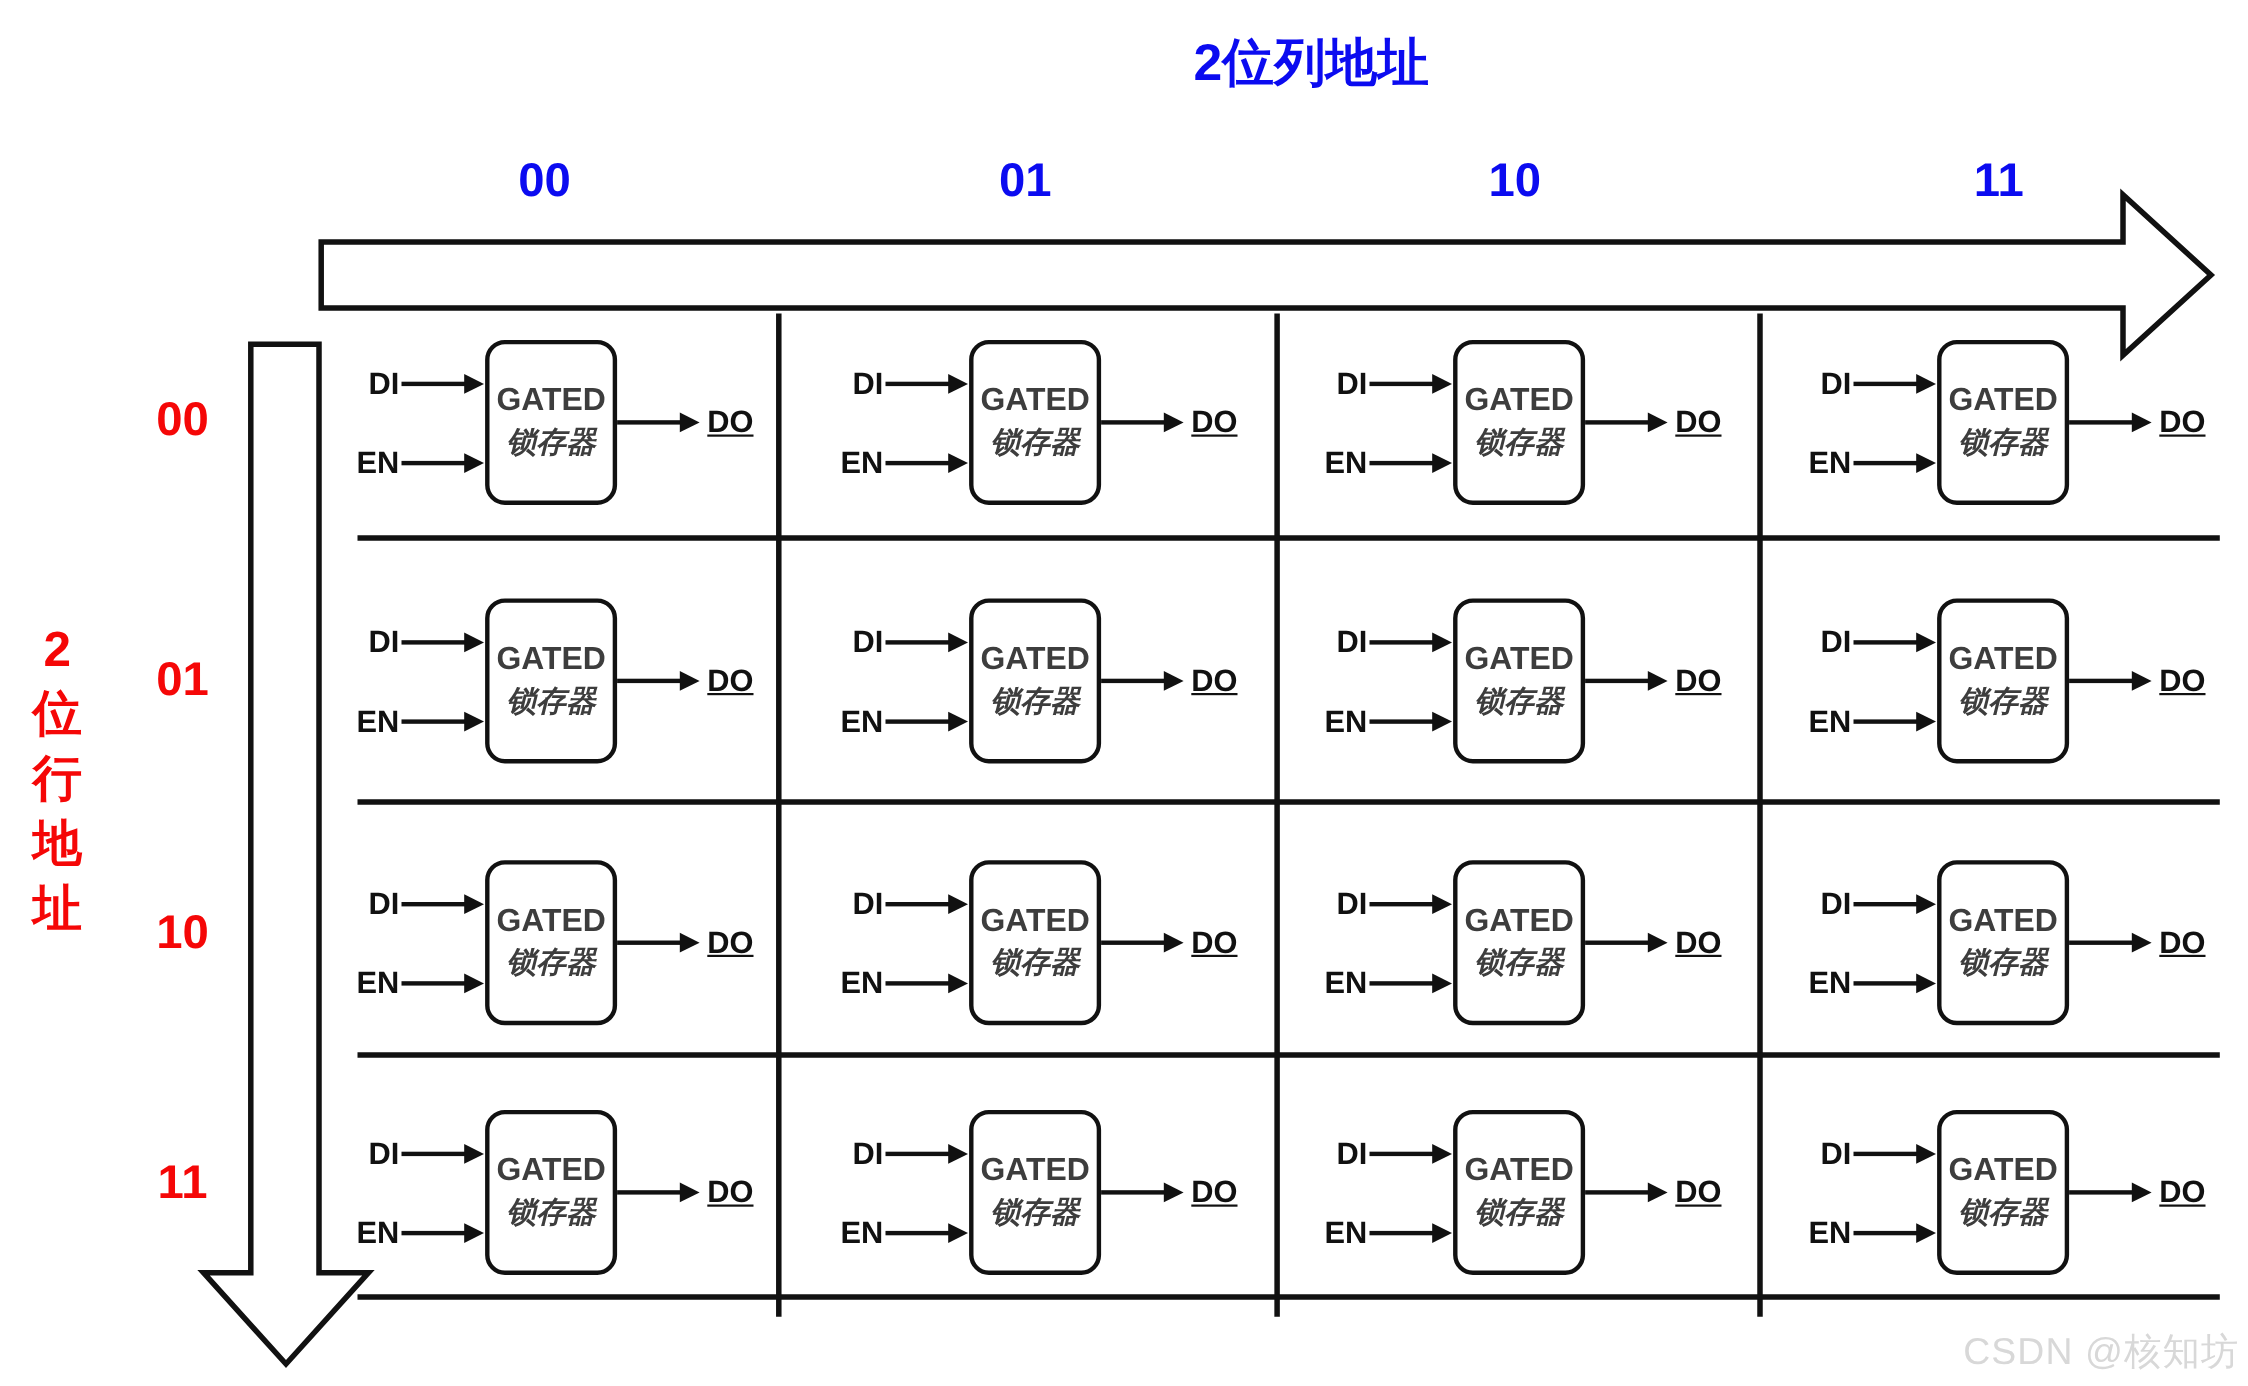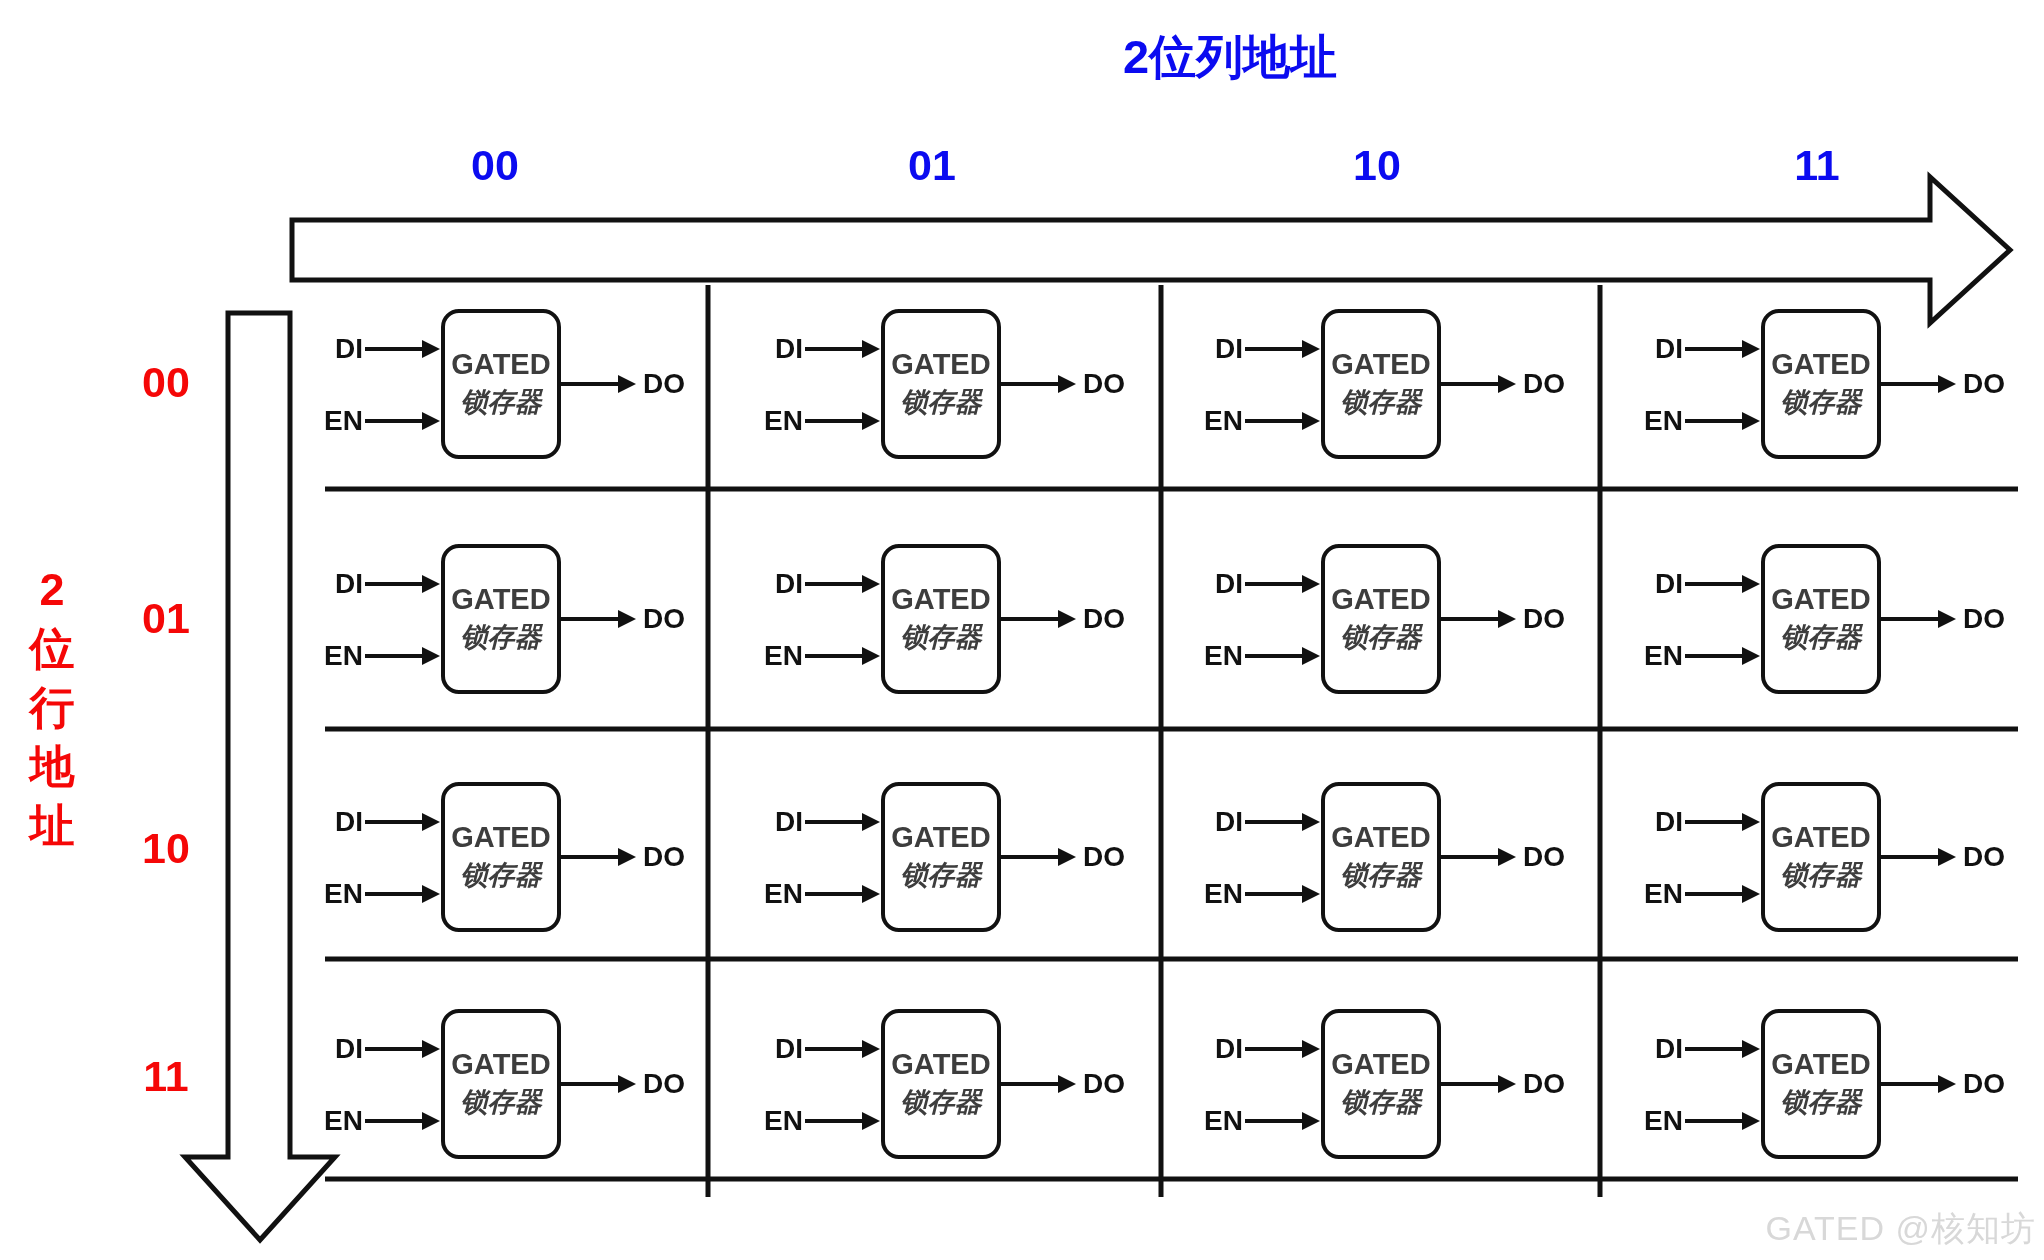--- a/index.html
+++ b/index.html
@@ -36,21 +36,21 @@
   .watermark{
     font-size:34px;color:var(--wm);letter-spacing:1px;
     transform:translateX(-100%);white-space:nowrap;
   }
   .cell{position:absolute;width:400px;height:150px;}
   .lbl{
     position:absolute;font-size:28px;font-weight:bold;color:var(--line);
     transform:translateY(-50%);white-space:nowrap;
   }
   .lbl.in{left:0;width:62px;text-align:right;}
-  .lbl.out{left:342px;}
+  .lbl.out{left:342px;text-decoration:underline;}
   .arr{position:absolute;height:4px;background:var(--line);transform:translateY(-50%);}
   .arr::after{
     content:"";position:absolute;right:-17px;top:50%;transform:translateY(-50%);
     width:0;height:0;
     border-left:18px solid var(--line);
     border-top:9px solid transparent;
     border-bottom:9px solid transparent;
   }
   .gbox{
     position:absolute;left:140px;top:0;width:120px;height:150px;
@@ -70,21 +70,21 @@
   <polygon points="228,313 290,313 290,1157 335,1157 260,1240 185,1157 228,1157" fill="#ffffff" stroke="#111111" stroke-width="5" stroke-linejoin="miter"></polygon>
   <line x1="708" y1="285" x2="708" y2="1197" stroke="#111111" stroke-width="5"></line>
   <line x1="1161" y1="285" x2="1161" y2="1197" stroke="#111111" stroke-width="5"></line>
   <line x1="1600" y1="285" x2="1600" y2="1197" stroke="#111111" stroke-width="5"></line>
   <line x1="325" y1="489" x2="2018" y2="489" stroke="#111111" stroke-width="5"></line>
   <line x1="325" y1="729" x2="2018" y2="729" stroke="#111111" stroke-width="5"></line>
   <line x1="325" y1="959" x2="2018" y2="959" stroke="#111111" stroke-width="5"></line>
   <line x1="325" y1="1179" x2="2018" y2="1179" stroke="#111111" stroke-width="5"></line>
 </svg>
 
-<div class="abs col-title" style="left:1230px;top:26px">2位列地址</div>
+<div class="abs col-title" style="left:1192px;top:26px">2位列地址</div>
 <div class="abs col-label" style="left:495px;top:165px">00</div>
 <div class="abs col-label" style="left:932px;top:165px">01</div>
 <div class="abs col-label" style="left:1377px;top:165px">10</div>
 <div class="abs col-label" style="left:1817px;top:165px">11</div>
 
 <div class="abs row-title" style="left:52px;top:560px">
   <span>2</span>
   <span>位</span>
   <span>行</span>
   <span>地</span>
@@ -283,13 +283,13 @@
       <div class="arr" style="left:64px;top:112px;width:58px"></div>
       <div class="gbox">
         <div class="l1">GATED</div>
         <div class="l2">锁存器</div>
       </div>
       <div class="arr" style="left:260px;top:75px;width:58px"></div>
       <span class="lbl out" style="top:75px">DO</span>
     </div>
   </div>
 
-<div class="abs watermark" style="left:2036px;top:1206px">GATED @核知坊</div>
+<div class="abs watermark" style="left:2036px;top:1206px">CSDN @核知坊</div>
 
 </body></html>

